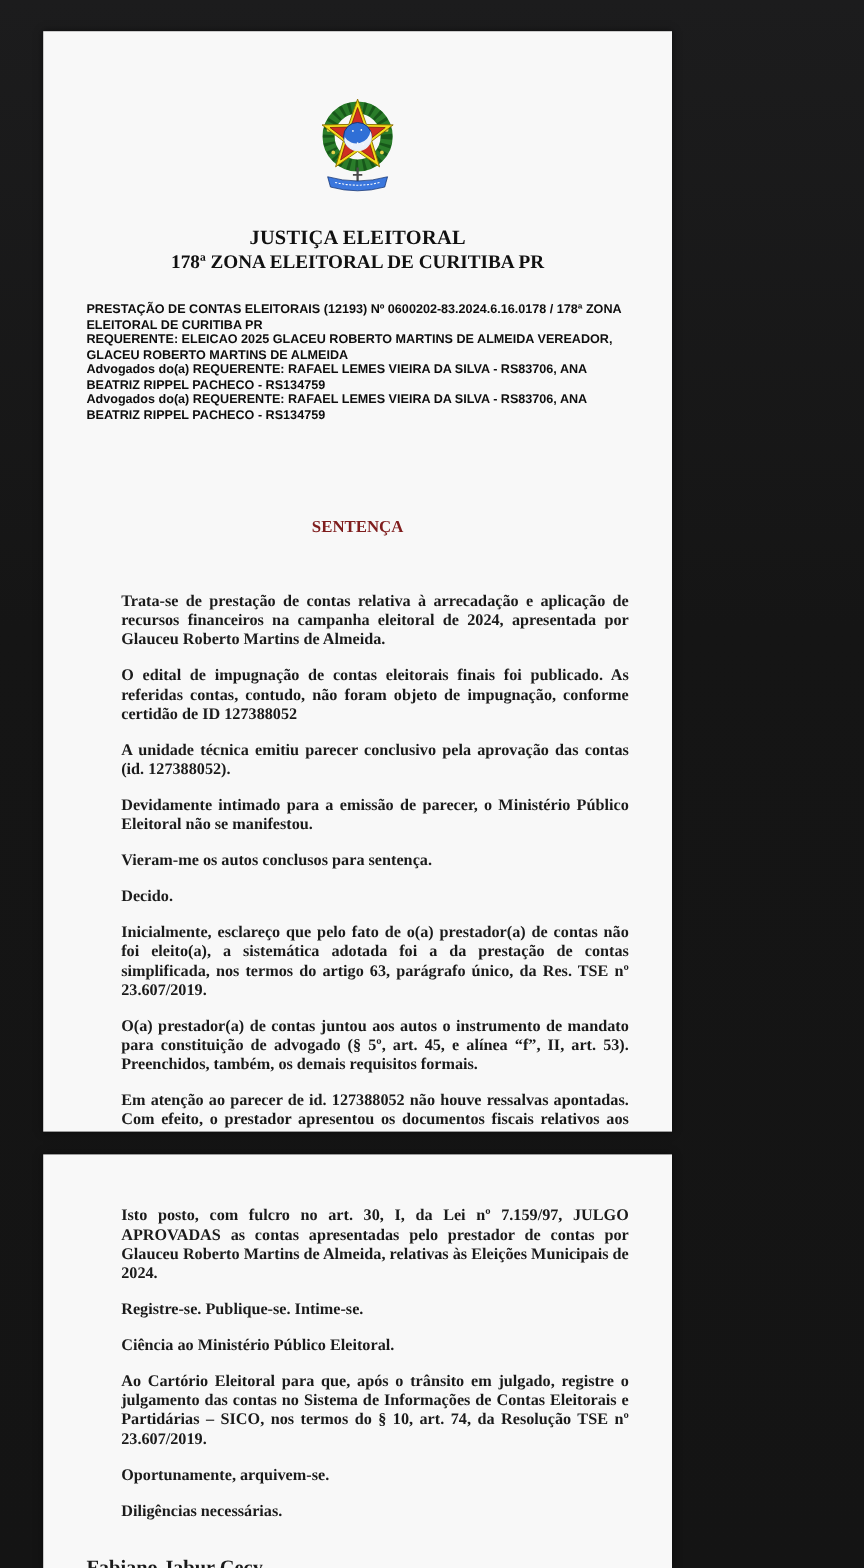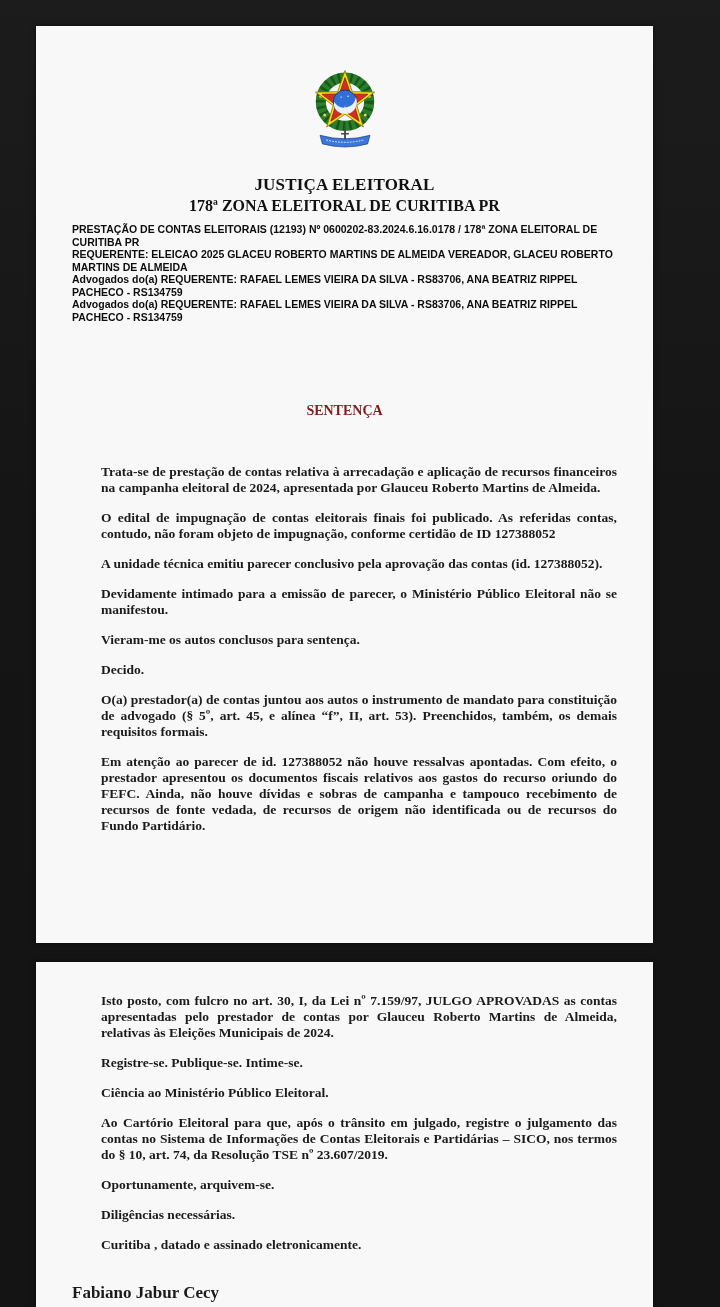--- a/index.html
+++ b/index.html
@@ -12,24 +12,24 @@
   }
   .stage {
     position: relative;
     width: 720px;
     height: 1307px;
     background: linear-gradient(180deg, #1c1c1d 0%, #151515 40%, #141414 100%);
   }
   .page {
     position: absolute;
     left: 36px;
-    width: 617px;
+    width: 524px;
     background: #f8f8f8;
     box-sizing: border-box;
-    padding: 0 36px;
+    padding: 12px 36px;
     box-shadow: 0 0 6px rgba(0,0,0,0.5);
     overflow: hidden;
   }
   .page1 { top: 26px; height: 917px; }
   .page2 { top: 962px; height: 345px; }
 
   .logo-wrap {
     margin-top: 39px;
     text-align: center;
   }
@@ -44,21 +44,21 @@
   }
   .zone-title {
     margin-top: 2px;
     text-align: center;
     font-family: "Liberation Serif", serif;
     font-weight: bold;
     font-size: 16px;
     color: #111111;
   }
   .case-info {
-    margin-top: 8px;
+    margin-top: 24px;
     font-family: "Liberation Sans", sans-serif;
     font-weight: bold;
     font-size: 10.5px;
     line-height: 12.5px;
     color: #0d0d0d;
   }
   .case-info p { margin: 0; }
   .doc-title {
     margin-top: 80px;
     text-align: center;
@@ -140,32 +140,32 @@
 
     <div class="doc-title">SENTENÇA</div>
 
     <div class="paragraphs">
         <p>Trata-se de prestação de contas relativa à arrecadação e aplicação de recursos financeiros na campanha eleitoral de 2024, apresentada por Glauceu Roberto Martins de Almeida.</p>
         <p>O edital de impugnação de contas eleitorais finais foi publicado. As referidas contas, contudo, não foram objeto de impugnação, conforme certidão de ID 127388052</p>
         <p>A unidade técnica emitiu parecer conclusivo pela aprovação das contas (id. 127388052).</p>
         <p>Devidamente intimado para a emissão de parecer, o Ministério Público Eleitoral não se manifestou.</p>
         <p>Vieram-me os autos conclusos para sentença.</p>
         <p>Decido.</p>
+        <p>Inicialmente, esclareço que pelo fato de o(a) prestador(a) de contas não foi eleito(a), a sistemática adotada foi a da prestação de contas simplificada, nos termos do artigo 63, parágrafo único, da Res. TSE nº 23.607/2019.</p>
         <p>O(a) prestador(a) de contas juntou aos autos o instrumento de mandato para constituição de advogado (§ 5º, art. 45, e alínea “f”, II, art. 53). Preenchidos, também, os demais requisitos formais.</p>
         <p>Em atenção ao parecer de id. 127388052 não houve ressalvas apontadas. Com efeito, o prestador apresentou os documentos fiscais relativos aos gastos do recurso oriundo do FEFC. Ainda, não houve dívidas e sobras de campanha e tampouco recebimento de recursos de fonte vedada, de recursos de origem não identificada ou de recursos do Fundo Partidário.</p>
       </div>
   </div>
 
   <div class="page page2">
     <div class="paragraphs">
         <p>Isto posto, com fulcro no art. 30, I, da Lei nº 7.159/97, JULGO APROVADAS  as contas apresentadas pelo prestador de contas por Glauceu Roberto Martins de Almeida, relativas às Eleições Municipais de 2024.</p>
         <p>Registre-se. Publique-se. Intime-se.</p>
         <p>Ciência ao Ministério Público Eleitoral.</p>
         <p>Ao Cartório Eleitoral para que, após o trânsito em julgado, registre o julgamento das contas no Sistema de Informações de Contas Eleitorais e Partidárias – SICO, nos termos do § 10, art. 74, da Resolução TSE nº 23.607/2019.</p>
         <p>Oportunamente, arquivem-se.</p>
         <p>Diligências necessárias.</p>
-        <p>Curitiba , datado e assinado eletronicamente.</p>
       </div>
 
     <div class="signature">Fabiano Jabur Cecy</div>
   </div>
 
 </div>
 
 </body></html>

